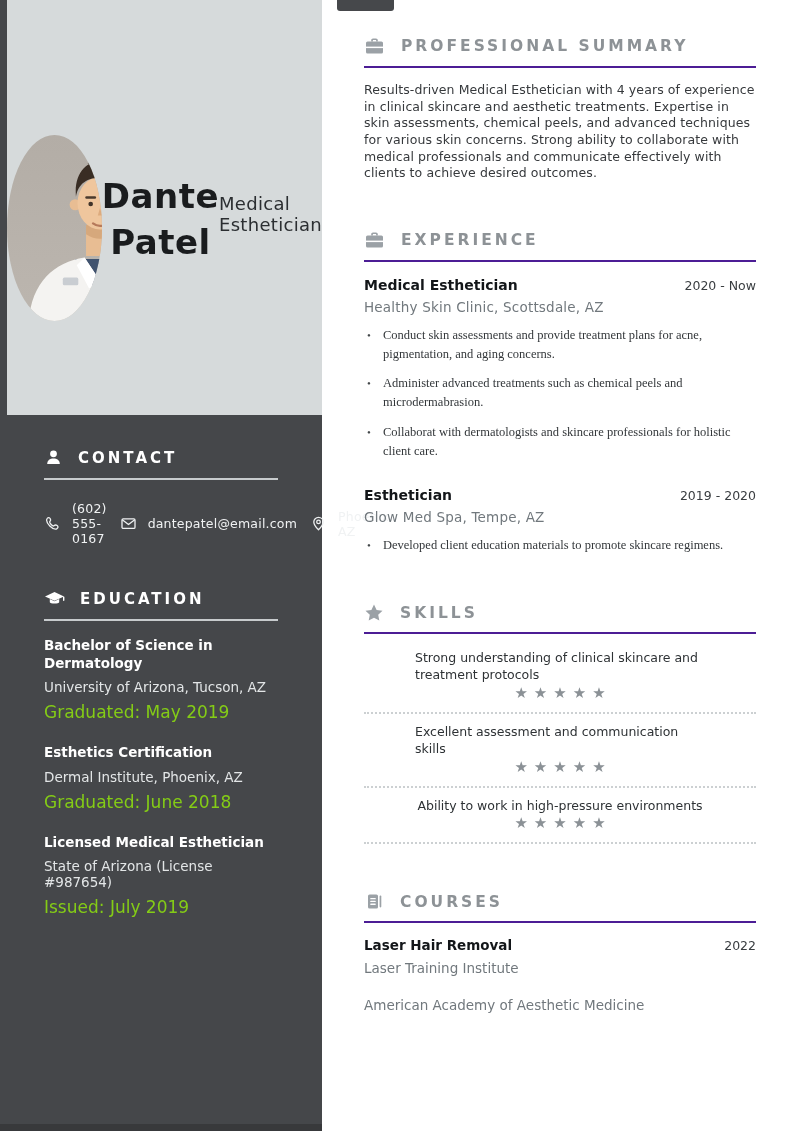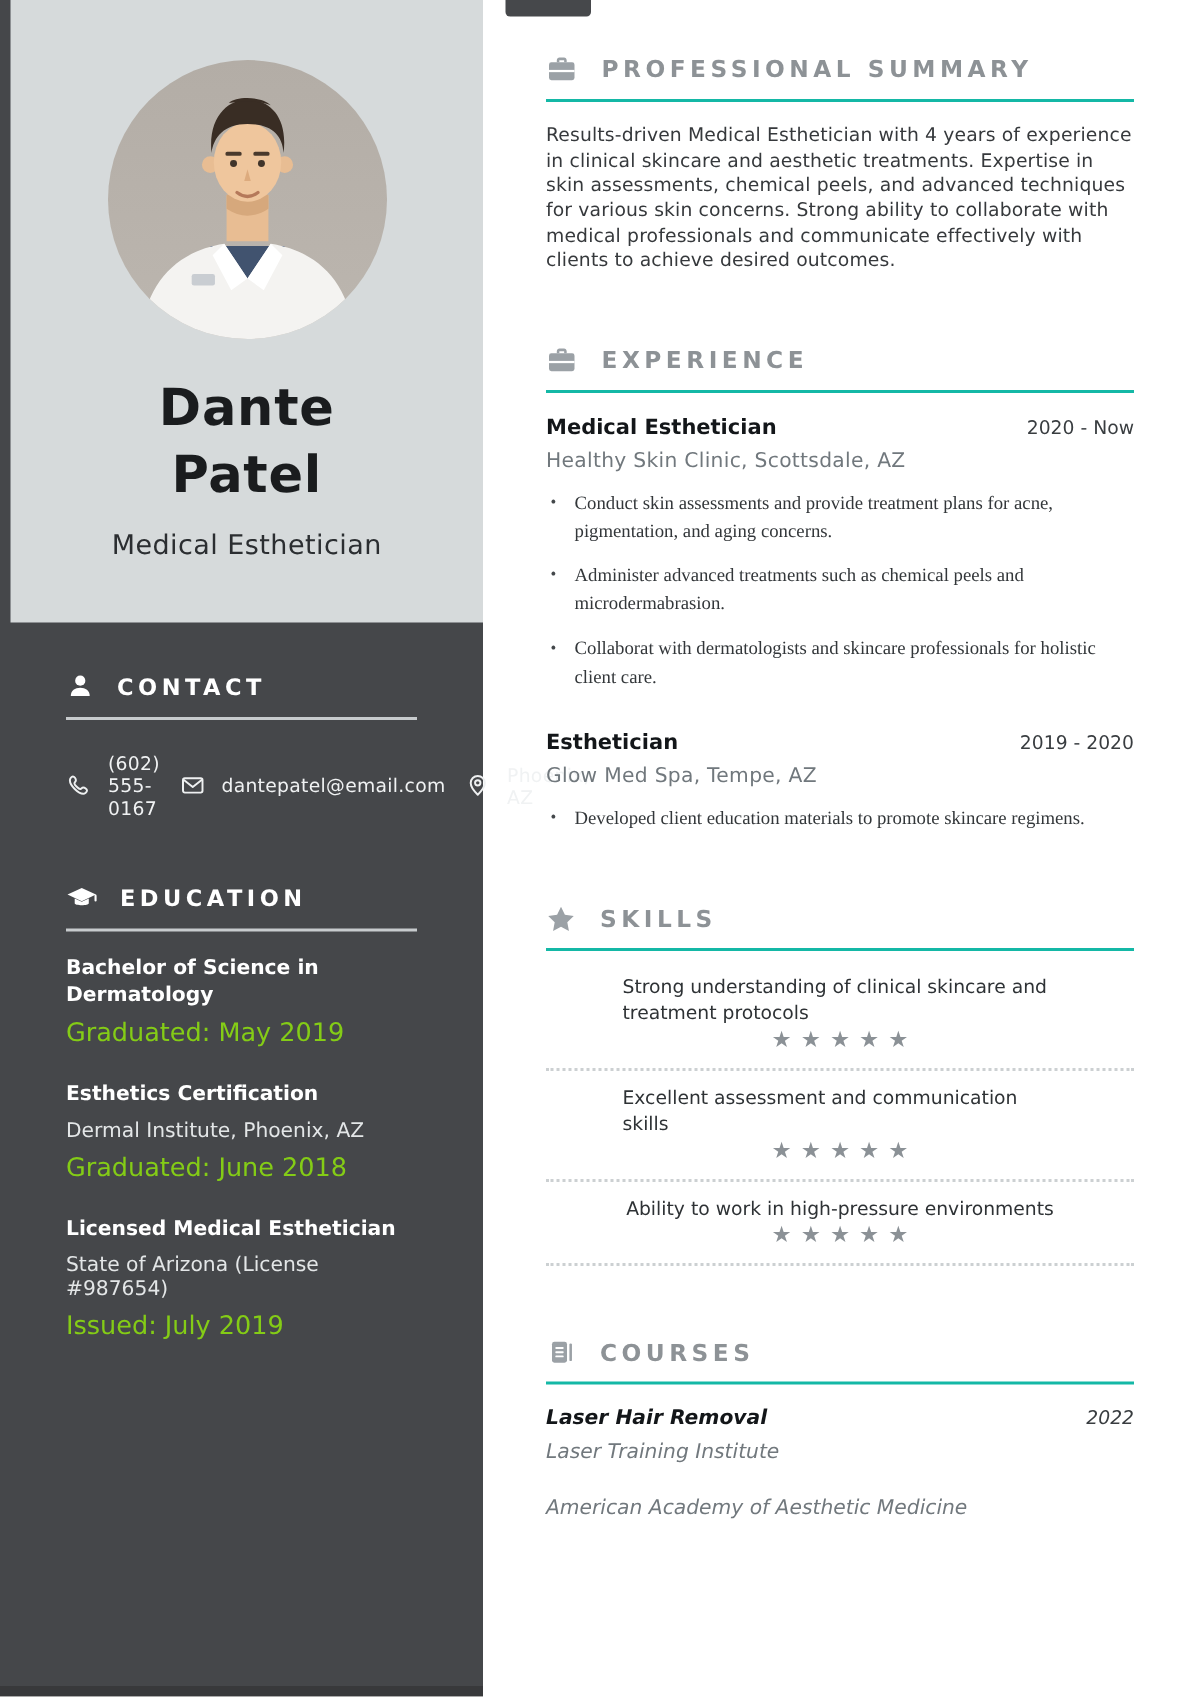--- a/index.html
+++ b/index.html
@@ -14,21 +14,21 @@
   
   .artifact-left { position:absolute; left:11px; top:2px; width:18px; height:5px; background:#3c3e40; border-radius:2px; }
   .artifact-mid { position:absolute; left:337px; top:0; width:57px; height:11px; background:#46484b; border-radius:0 0 3px 3px; }
 
   
   .sidebar { position:absolute; left:0; top:0; width:322px; height:1131px; background:#45474a; }
   .sidebar-footer-strip { position:absolute; left:0; bottom:0; width:322px; height:7px; background:#38393b; }
 
   .profile-panel {
     margin-left:7px; width:315px; height:415px; background:#d6dadb;
-    display:flex; flex-direction:column; align-items:center;
+    display:flex; align-items:center;
   }
   .photo-wrap { margin-top:40px; width:186px; height:186px; border-radius:50%; overflow:hidden; }
   .photo-wrap svg { display:block; width:186px; height:186px; }
 
   .name { margin-top:24px; text-align:center; font-weight:bold; font-size:34px; line-height:1.33;
           letter-spacing:0.5px; color:#1a1c1e; }
   .job-headline { margin-top:13px; font-size:18px; color:#2b2e31; letter-spacing:0.3px; }
 
   .sidebar-content { padding:0 44px; color:#eef0f1; }
 
@@ -45,21 +45,21 @@
   .edu-list { margin-top:14px; }
   .edu-entry { margin-top:21px; }
   .edu-entry:first-child { margin-top:15px; }
   .edu-degree { font-size:13.5px; font-weight:bold; color:#ffffff; line-height:1.35; }
   .edu-school { margin-top:7px; font-size:13.5px; color:#e3e6e7; }
   .edu-note { margin-top:7px; font-size:17px; color:#84cc16; }
 
   
   .main { position:absolute; left:322px; top:0; width:478px; padding:36px 44px 0 42px; }
 
-  .m-section-header { display:flex; align-items:center; gap:16px; padding-bottom:10px; border-bottom:2px solid #14b8a6; }
+  .m-section-header { display:flex; align-items:center; gap:16px; padding-bottom:10px; border-bottom:2px solid #4c1d95; }
   .m-section-header .label { font-size:15.5px; font-weight:bold; letter-spacing:3px; color:#8d9296; }
 
   .summary-text { margin-top:14px; font-size:12.5px; line-height:1.33; color:#36393c; letter-spacing:0.1px; }
 
   .section { margin-top:48px; }
   .section.first { margin-top:0; }
 
   .job { margin-top:15px; }
   .job + .job { margin-top:27px; }
   .job-head { display:flex; justify-content:space-between; align-items:baseline; }
@@ -69,21 +69,21 @@
   .bullets { margin-top:11px; list-style:none;font-family:Liberation Serif, serif; }
   .bullets li { position:relative; padding-left:19px; margin-bottom:11px; font-size:12.5px; line-height:1.5; color:#33373a; }
   .bullets li::before { content:"•"; position:absolute; left:3px; top:1px; font-size:11px; color:#43474a; }
 
   .skills-list { margin-top:6px; }
   .skill-row { display:flex; justify-content:space-between; align-items:center; padding:10px 0;
                border-bottom:2px dotted #ccd0d2;flex-direction:column; }
   .skill-name { font-size:12.5px; line-height:1.35; color:#2e3235; max-width:290px; }
   .skill-stars { font-size:15px; letter-spacing:6px; color:#8b9196; white-space:nowrap; margin-right:-6px; }
 
-  .course { margin-top:14px;font-style:italic; }
+  .course { margin-top:14px; }
   .course + .course { margin-top:21px; }
   .course-head { display:flex; justify-content:space-between; align-items:baseline; }
   .course-title { font-size:13.5px; font-weight:bold; color:#131619; }
   .course-year { font-size:12.5px; color:#393d40; }
   .course-org { margin-top:7px; font-size:13.5px; color:#71787d; }
 
   .icon { display:inline-flex; }
 </style>
 </head>
 <body>
@@ -193,20 +193,21 @@
                 <rect x="19" y="7.4" width="1.4" height="4.6" rx="0.7" fill="#ffffff"></rect>
               </svg>
           </span>
           <span class="label">EDUCATION</span>
         </div>
         <div class="sb-underline"></div>
 
         <div class="edu-list">
           <div class="edu-entry">
             <div class="edu-degree">Bachelor of Science in Dermatology</div>
+            <div class="edu-school">University of Arizona, Tucson, AZ</div>
             <div class="edu-note">Graduated: May 2019</div>
           </div>
           <div class="edu-entry">
             <div class="edu-degree">Esthetics Certification</div>
             <div class="edu-school">Dermal Institute, Phoenix, AZ</div>
             <div class="edu-note">Graduated: June 2018</div>
           </div>
           <div class="edu-entry">
             <div class="edu-degree">Licensed Medical Esthetician</div>
             <div class="edu-school">State of Arizona (License #987654)</div>

